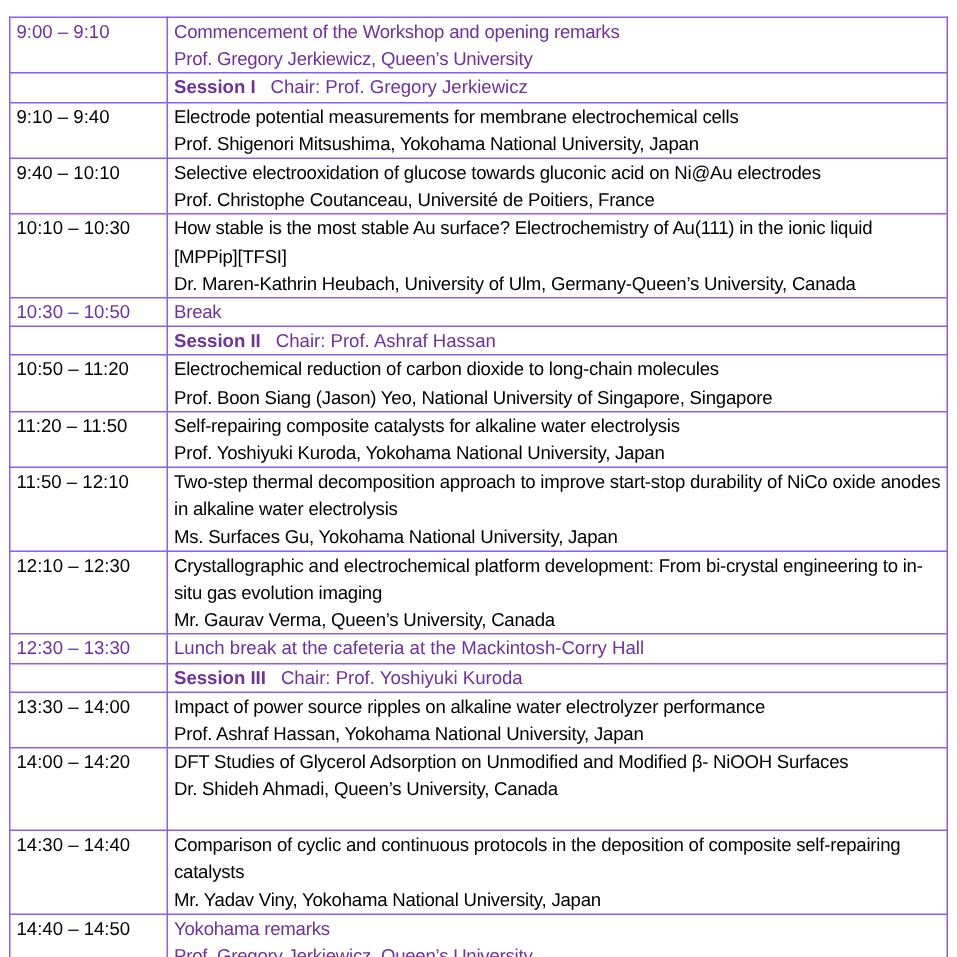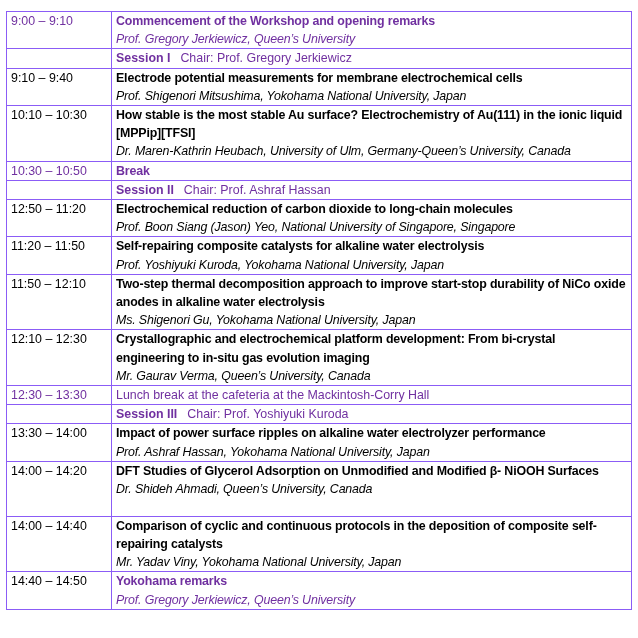--- a/index.html
+++ b/index.html
@@ -9,22 +9,22 @@
       position: absolute; left: 6px; top: 11px;
       width: 626px; border-collapse: collapse; table-layout: fixed;
       font-size: 12.4px;
     }
     table.schedule td {
       border: 1px solid #8b5cf6; vertical-align: top; padding: 0 4px;
       line-height: 18.2px;
     }
     td.time { width: 96px; padding-left: 4px; }
     .purple { color: #7030A0; }
-    .title { font-weight: bold; display: block; letter-spacing: -0.15px; }
-    .speaker { font-style: italic; display: block; letter-spacing: -0.15px; }
+    .title { font-weight: normal; display: block; letter-spacing: -0.15px; }
+    .speaker { display: block; letter-spacing: -0.15px; }
     .session-label { font-weight: bold; color: #7030A0; text-align: center; }
     .session-chair { color: #7030A0; margin-left: 10px; margin-top: 26px; }
     .plain { display: block; }
   </style>
 </head>
 <body>
 
 <table class="schedule">
   <tbody>
 
@@ -44,20 +44,27 @@
     </tr>
 
     <tr style="height:36px">
       <td class="time">9:10 – 9:40</td>
       <td>
         <span class="title">Electrode potential measurements for membrane electrochemical cells</span>
         <span class="speaker">Prof. Shigenori Mitsushima, Yokohama National University, Japan</span>
       </td>
     </tr>
 
+    <tr style="height:36px">
+      <td class="time">9:40 – 10:10</td>
+      <td>
+        <span class="title">Selective electrooxidation of glucose towards gluconic acid on Ni@Au electrodes</span>
+        <span class="speaker">Prof. Christophe Coutanceau, Université de Poitiers, France</span>
+      </td>
+    </tr>
 
     <tr style="height:55px">
       <td class="time">10:10 – 10:30</td>
       <td>
         <span class="title">How stable is the most stable Au surface? Electrochemistry of Au(111) in the ionic liquid [MPPip][TFSI]</span>
         <span class="speaker">Dr. Maren-Kathrin Heubach, University of Ulm, Germany-Queen’s University, Canada</span>
       </td>
     </tr>
 
     <tr style="height:18px">
@@ -68,40 +75,40 @@
     </tr>
 
     <tr style="height:19px">
       <td class="time"></td>
       <td>
         <span class="session-label">Session II</span><span class="session-chair">Chair: Prof. Ashraf Hassan</span>
       </td>
     </tr>
 
     <tr style="height:36px">
-      <td class="time">12:50 – 11:20</td>
+      <td class="time">10:50 – 11:20</td>
       <td>
         <span class="title">Electrochemical reduction of carbon dioxide to long-chain molecules</span>
         <span class="speaker">Prof. Boon Siang (Jason) Yeo, National University of Singapore, Singapore</span>
       </td>
     </tr>
 
     <tr style="height:36px">
       <td class="time">11:20 – 11:50</td>
       <td>
         <span class="title">Self-repairing composite catalysts for alkaline water electrolysis</span>
         <span class="speaker">Prof. Yoshiyuki Kuroda, Yokohama National University, Japan</span>
       </td>
     </tr>
 
     <tr style="height:55px">
       <td class="time">11:50 – 12:10</td>
       <td>
         <span class="title">Two-step thermal decomposition approach to improve start-stop durability of NiCo oxide anodes in alkaline water electrolysis</span>
-        <span class="speaker">Ms. Shigenori Gu, Yokohama National University, Japan</span>
+        <span class="speaker">Ms. Surfaces Gu, Yokohama National University, Japan</span>
       </td>
     </tr>
 
     <tr style="height:55px">
       <td class="time">12:10 – 12:30</td>
       <td>
         <span class="title">Crystallographic and electrochemical platform development: From bi-crystal engineering to in-situ gas evolution imaging</span>
         <span class="speaker">Mr. Gaurav Verma, Queen’s University, Canada</span>
       </td>
     </tr>
@@ -116,35 +123,35 @@
     <tr style="height:19px">
       <td class="time"></td>
       <td>
         <span class="session-label">Session III</span><span class="session-chair">Chair: Prof. Yoshiyuki Kuroda</span>
       </td>
     </tr>
 
     <tr style="height:36px">
       <td class="time">13:30 – 14:00</td>
       <td>
-        <span class="title">Impact of power surface ripples on alkaline water electrolyzer performance</span>
+        <span class="title">Impact of power source ripples on alkaline water electrolyzer performance</span>
         <span class="speaker">Prof. Ashraf Hassan, Yokohama National University, Japan</span>
       </td>
     </tr>
 
     <tr style="height:55px">
       <td class="time">14:00 – 14:20</td>
       <td>
         <span class="title">DFT Studies of Glycerol Adsorption on Unmodified and Modified β- NiOOH Surfaces</span>
         <span class="speaker">Dr. Shideh Ahmadi, Queen’s University, Canada</span>
       </td>
     </tr>
 
     <tr style="height:55px">
-      <td class="time">14:00 – 14:40</td>
+      <td class="time">14:30 – 14:40</td>
       <td>
         <span class="title">Comparison of cyclic and continuous protocols in the deposition of composite self-repairing catalysts</span>
         <span class="speaker">Mr. Yadav Viny, Yokohama National University, Japan</span>
       </td>
     </tr>
 
     <tr style="height:36px">
       <td class="time">14:40 – 14:50</td>
       <td class="purple">
         <span class="title">Yokohama remarks</span>

